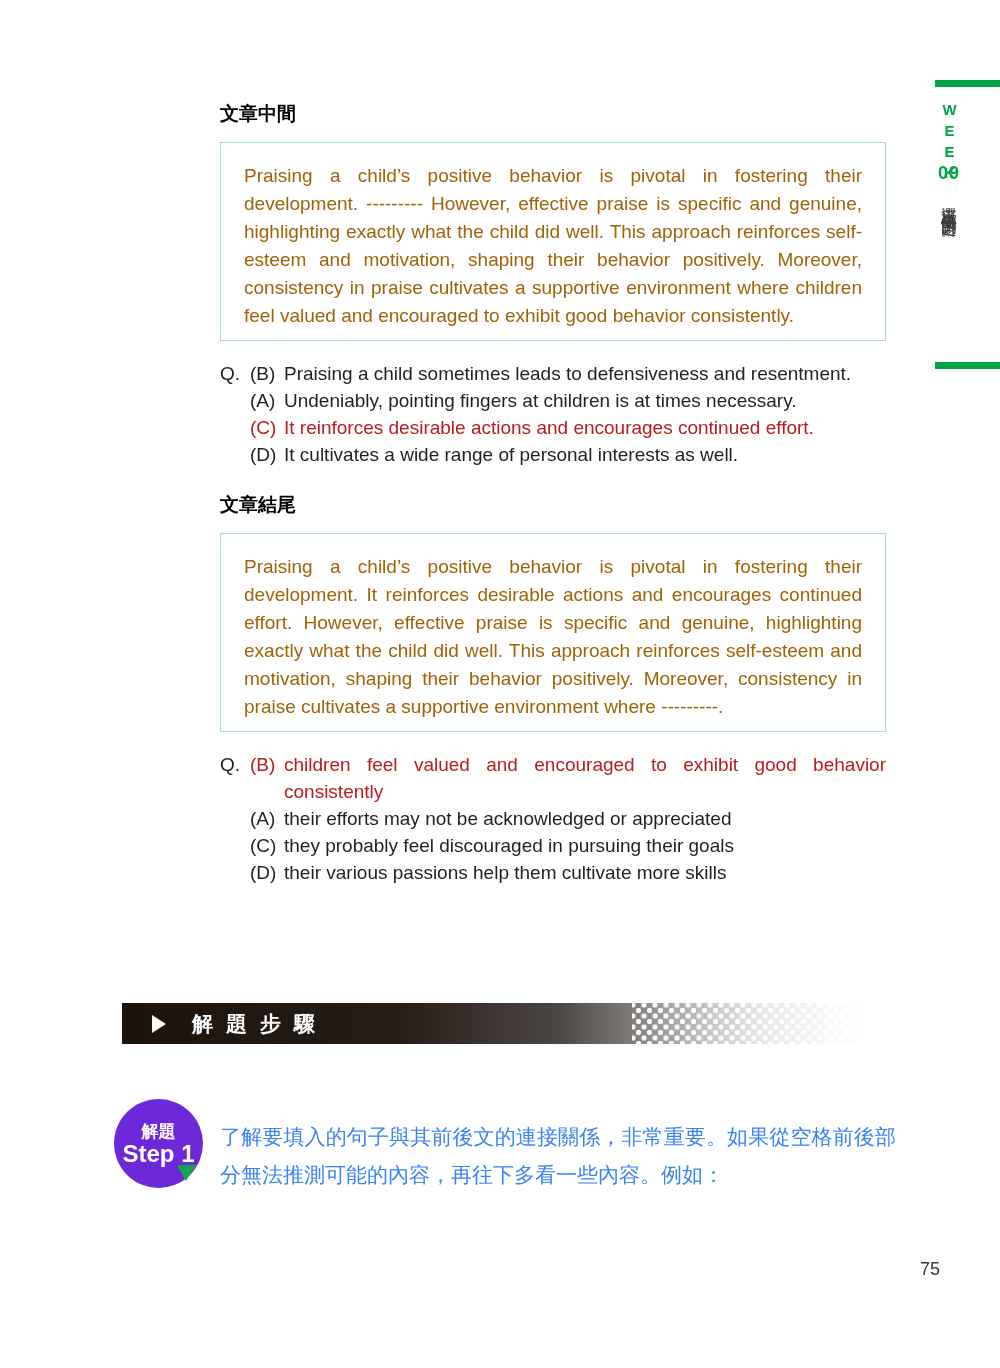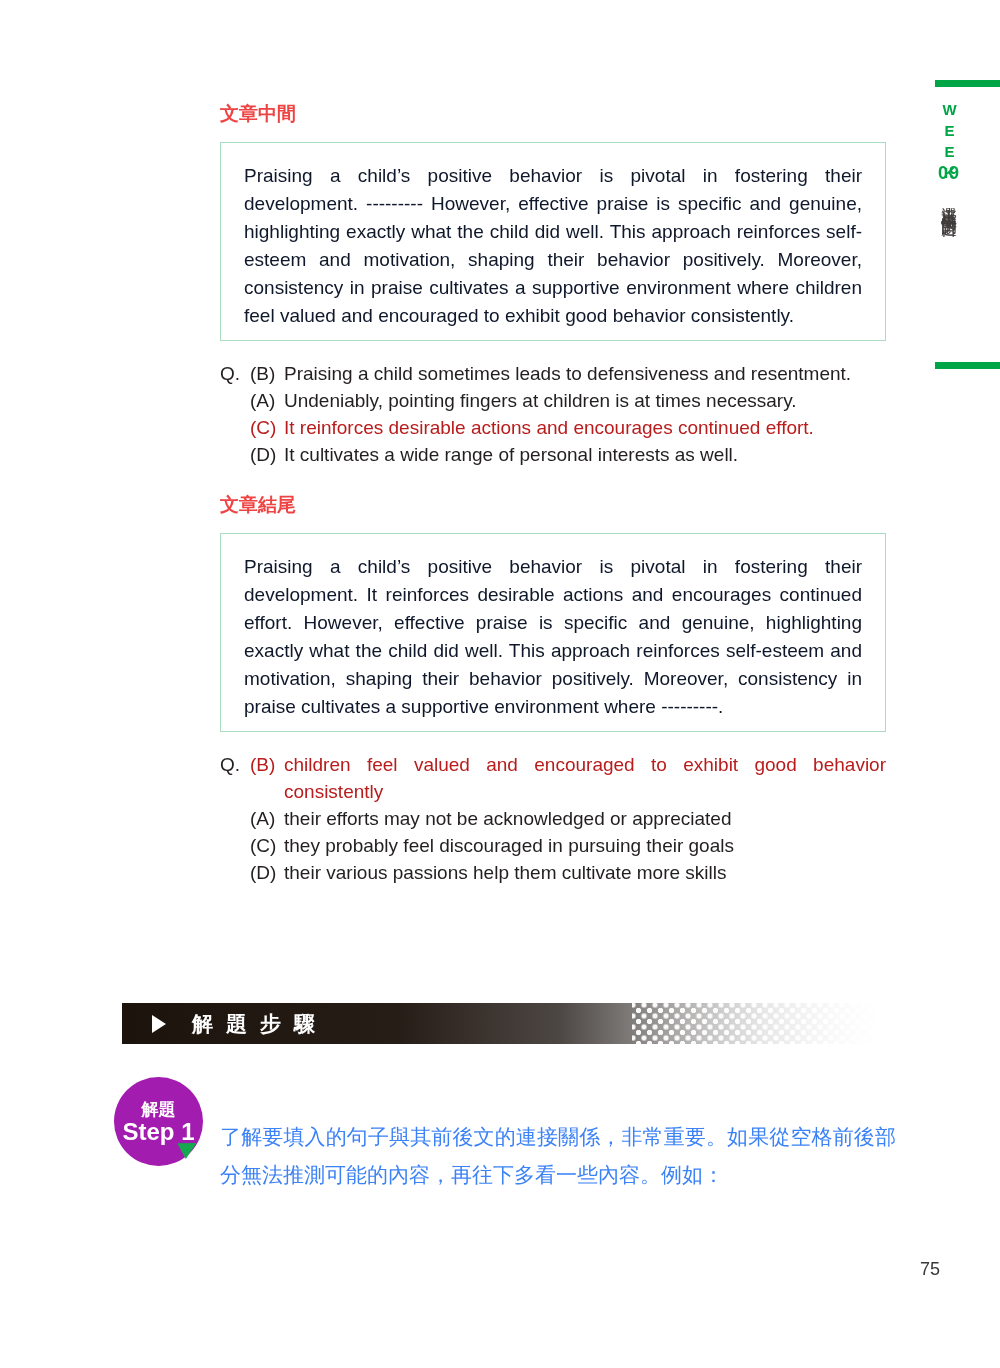--- a/index.html
+++ b/index.html
@@ -23,28 +23,28 @@
     color:#00a546;font-size:18px;font-weight:bold;letter-spacing:1px;
   }
   .side-title{
     position:absolute;left:936px;top:194px;width:26px;
     writing-mode:vertical-rl;text-orientation:upright;
     font-size:16px;letter-spacing:2px;color:#403c3b;line-height:26px;
   }
   
   .content{position:absolute;left:220px;top:0;width:666px;}
   .section-heading{
-    margin:0;font-size:19px;font-weight:bold;color:#ef4444;
+    margin:0;font-size:19px;font-weight:bold;color:#000000;
   }
   .section-heading.first{margin-top:101px;}
   .section-heading.second{margin-top:24px;}
   .passage-box{
     margin-top:15px;border:1px solid #a9dcc0;
     padding:19px 23px 10px 23px;
-    font-size:19px;line-height:28px;text-align:justify;color:#0f172a;
+    font-size:19px;line-height:28px;text-align:justify;color:#a16207;
   }
   .question{display:flex;margin-top:19px;}
   .q-label{width:30px;font-size:19px;line-height:27px;flex:0 0 30px;}
   .options{flex:1;}
   .option{
     margin:0;padding-left:34px;text-indent:-34px;
     font-size:19px;line-height:27px;text-align:justify;
   }
   .option .tag{display:inline-block;width:34px;text-indent:0;}
   .option.correct{color:#b91c1c;}
@@ -67,22 +67,22 @@
   }
   .play{
     width:0;height:0;border-top:9px solid transparent;border-bottom:9px solid transparent;
     border-left:14px solid #ffffff;margin-right:26px;
   }
   .banner-title{
     color:#ffffff;font-size:21px;font-weight:bold;letter-spacing:13px;white-space:nowrap;
   }
   
   .bubble{
-    position:absolute;left:114px;top:1077px;width:89px;height:89px;border-radius:50%;
-    background:#a21caf;color:#ffffff;text-align:center;
+    position:absolute;left:114px;top:1099px;width:89px;height:89px;border-radius:50%;
+    background:#6d28d9;color:#ffffff;text-align:center;
     display:flex;flex-direction:column;justify-content:center;
   }
   .bubble::after{
     content:"";position:absolute;right:-3px;bottom:12px;width:0;height:0;
     border:9px solid transparent;border-left:17px solid #17a74e;
     transform:rotate(-28deg);
   }
   .bubble .l1{font-size:17px;font-weight:bold;line-height:21px;}
   .bubble .l2{font-size:24px;font-weight:bold;line-height:24px;}
   .step-head{

